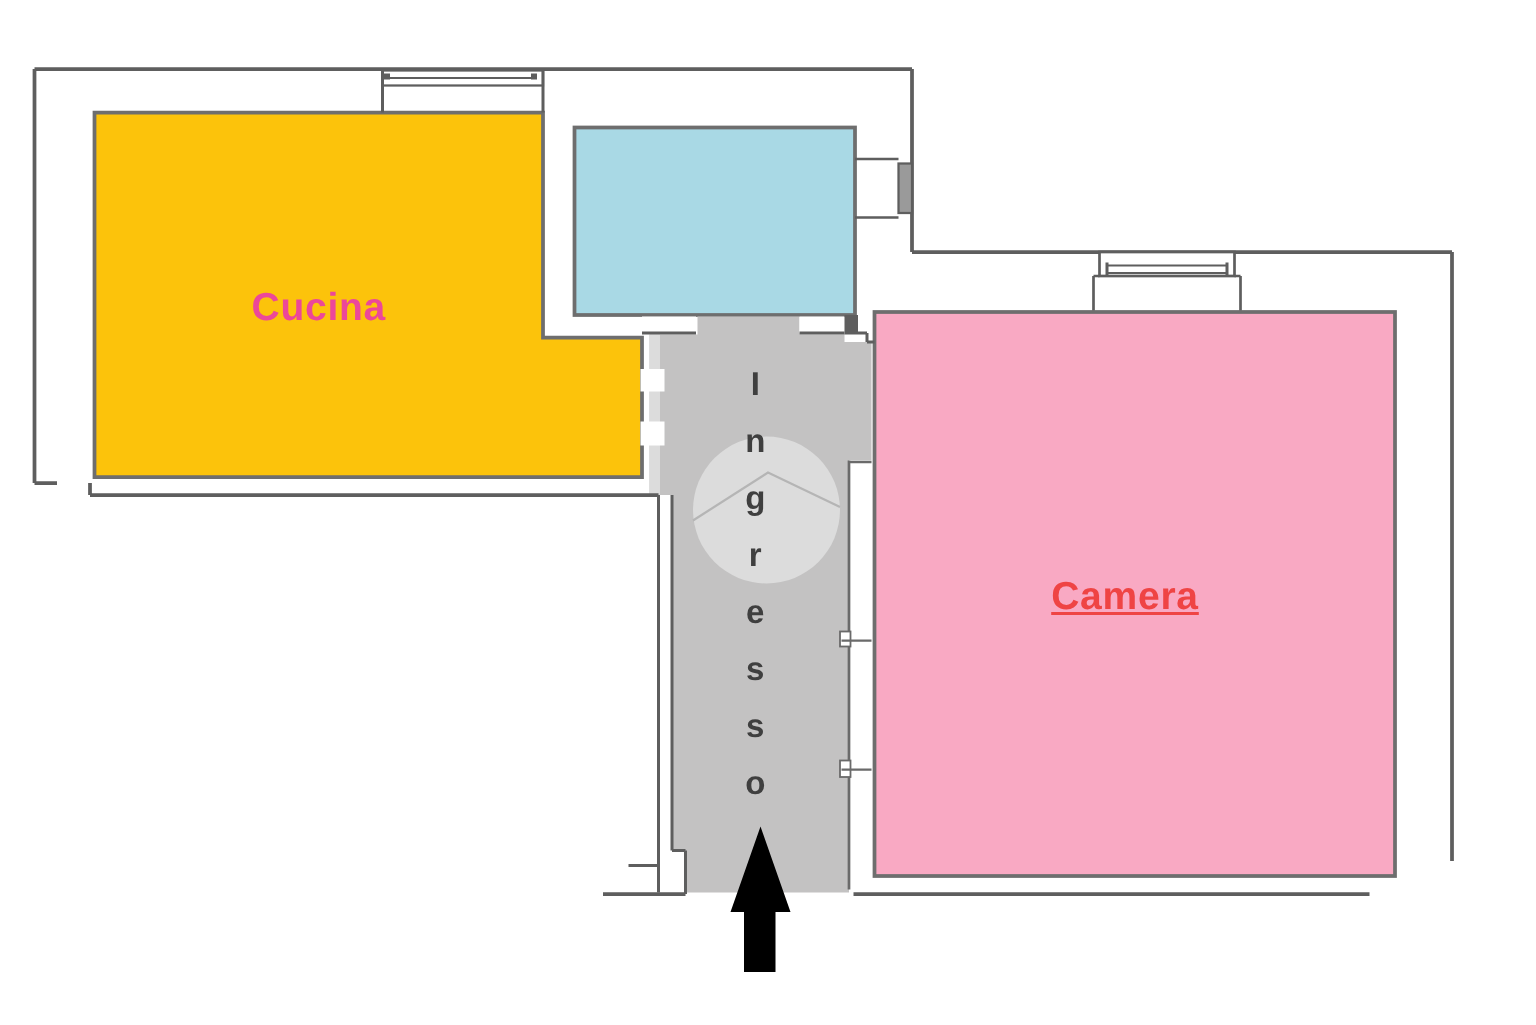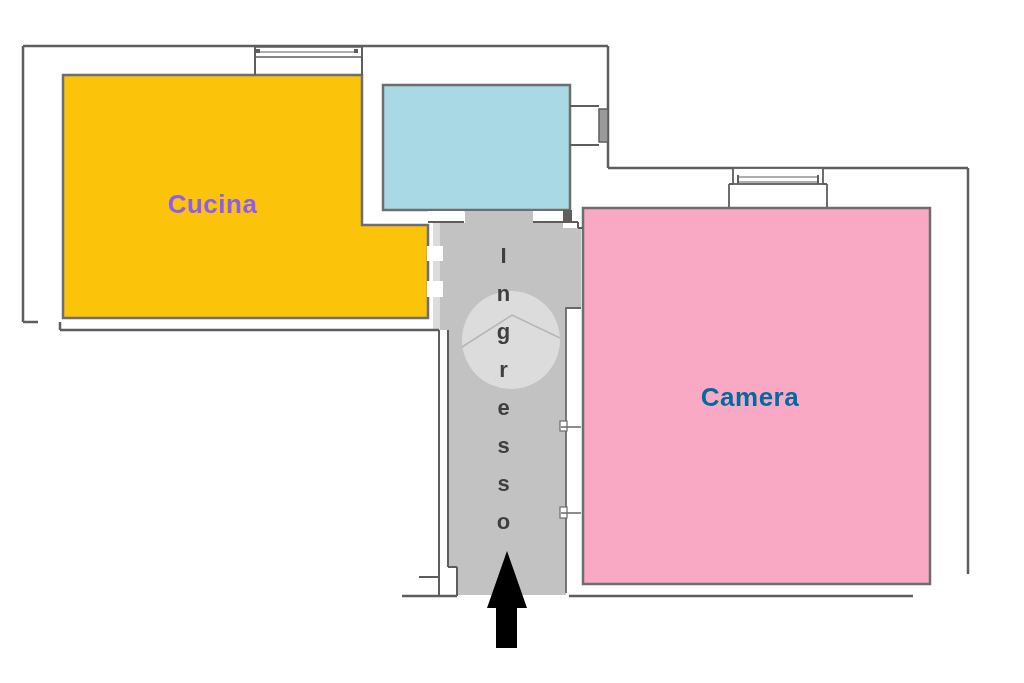--- a/index.html
+++ b/index.html
@@ -5,23 +5,23 @@
   html,body{margin:0;padding:0;background:#ffffff;}
   #stage{
     position:relative;width:1024px;height:683px;background:#ffffff;
     font-family:"Liberation Sans", sans-serif;overflow:hidden;
   }
   #plan-svg{position:absolute;left:0;top:0;}
   .room-label{
     position:absolute;text-align:center;font-size:26px;font-weight:600;
     letter-spacing:0.5px;user-select:none;white-space:nowrap;
   }
-  .label-cucina{left:140px;top:189px;width:145px;color:#8b5cf6;}
+  .label-cucina{left:140px;top:189px;width:145px;color:#ec4899;}
   .label-bagno{left:410px;top:131px;width:140px;color:#2E4A57;}
-  .label-camera{left:675px;top:382px;width:150px;color:#0369a1;}
+  .label-camera{left:675px;top:382px;width:150px;color:#ef4444;text-decoration:underline;}
   .label-ingresso{
     position:absolute;left:490px;top:243px;height:290px;
     writing-mode:vertical-rl;text-orientation:upright;
     font-size:22px;font-weight:600;letter-spacing:13px;color:#3F3F3F;
     user-select:none;
   }
 </style>
 </head>
 <body>
 

